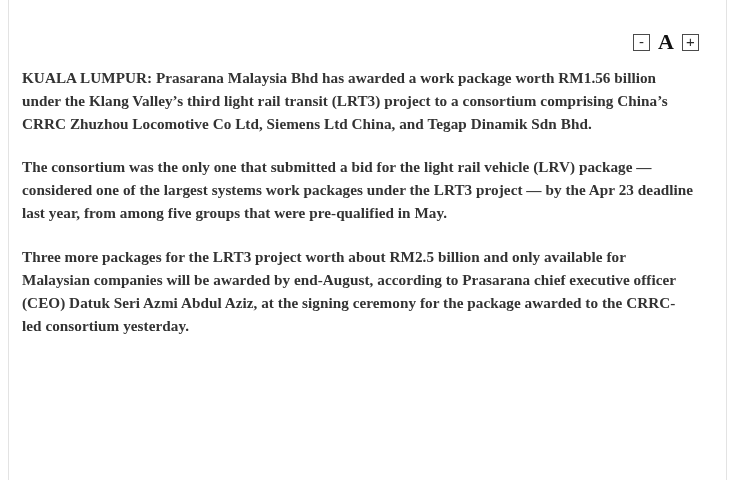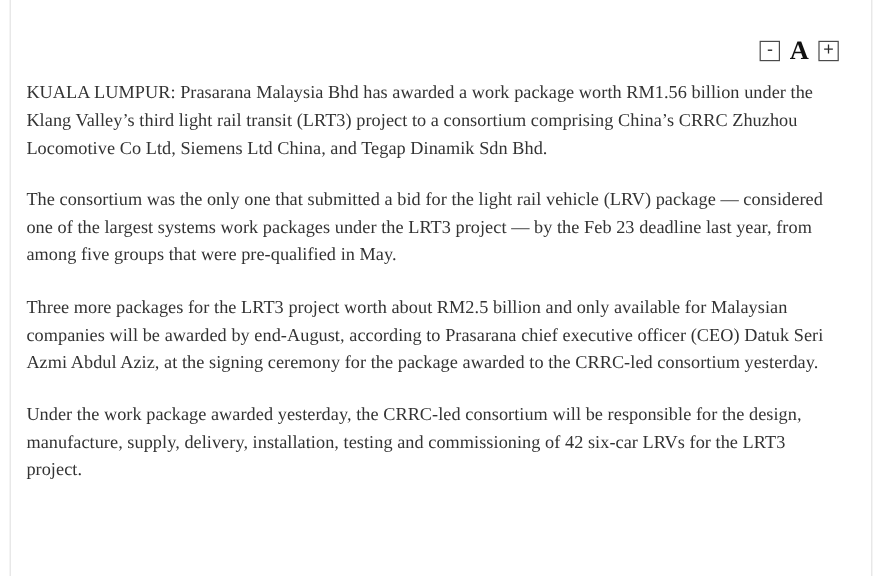--- a/index.html
+++ b/index.html
@@ -76,20 +76,21 @@
     color: #111111;
     line-height: 1;
     cursor: pointer;
     user-select: none;
   }
   .article {
     position: absolute;
     left: 22px;
     top: 66px;
     width: 672px;
+    font-weight: bold;
   }
   .article p {
     margin: 0 0 20px 0;
     font-family: "Liberation Serif", serif;
     font-size: 15.2px;
     line-height: 1.52;
     color: #333333;
     text-align: left;
     letter-spacing: 0.05px;
   }
@@ -110,18 +111,17 @@
       <span>-</span>
     </div>
     <div class="fc-letter">A</div>
     <div class="fc-btn">
       <span>+</span>
     </div>
   </div>
 
   <div class="article">
     <p>KUALA LUMPUR: Prasarana Malaysia Bhd has awarded a work package worth RM1.56 billion under the Klang Valley’s third light rail transit (LRT3) project to a consortium comprising China’s CRRC Zhuzhou Locomotive Co Ltd, Siemens Ltd China, and Tegap Dinamik Sdn Bhd.</p>
-    <p>The consortium was the only one that submitted a bid for the light rail vehicle (LRV) package — considered one of the largest systems work packages under the LRT3 project — by the Feb 23 deadline last year, from among five groups that were pre-qualified in May.</p>
+    <p>The consortium was the only one that submitted a bid for the light rail vehicle (LRV) package — considered one of the largest systems work packages under the LRT3 project — by the Apr 23 deadline last year, from among five groups that were pre-qualified in May.</p>
     <p>Three more packages for the LRT3 project worth about RM2.5 billion and only available for Malaysian companies will be awarded by end-August, according to Prasarana chief executive officer (CEO) Datuk Seri Azmi Abdul Aziz, at the signing ceremony for the package awarded to the CRRC-led consortium yesterday.</p>
-    <p>Under the work package awarded yesterday, the CRRC-led consortium will be responsible for the design, manufacture, supply, delivery, installation, testing and commissioning of 42 six-car LRVs for the LRT3 project.</p>
   </div>
 
 </div>
 
 </body></html>

